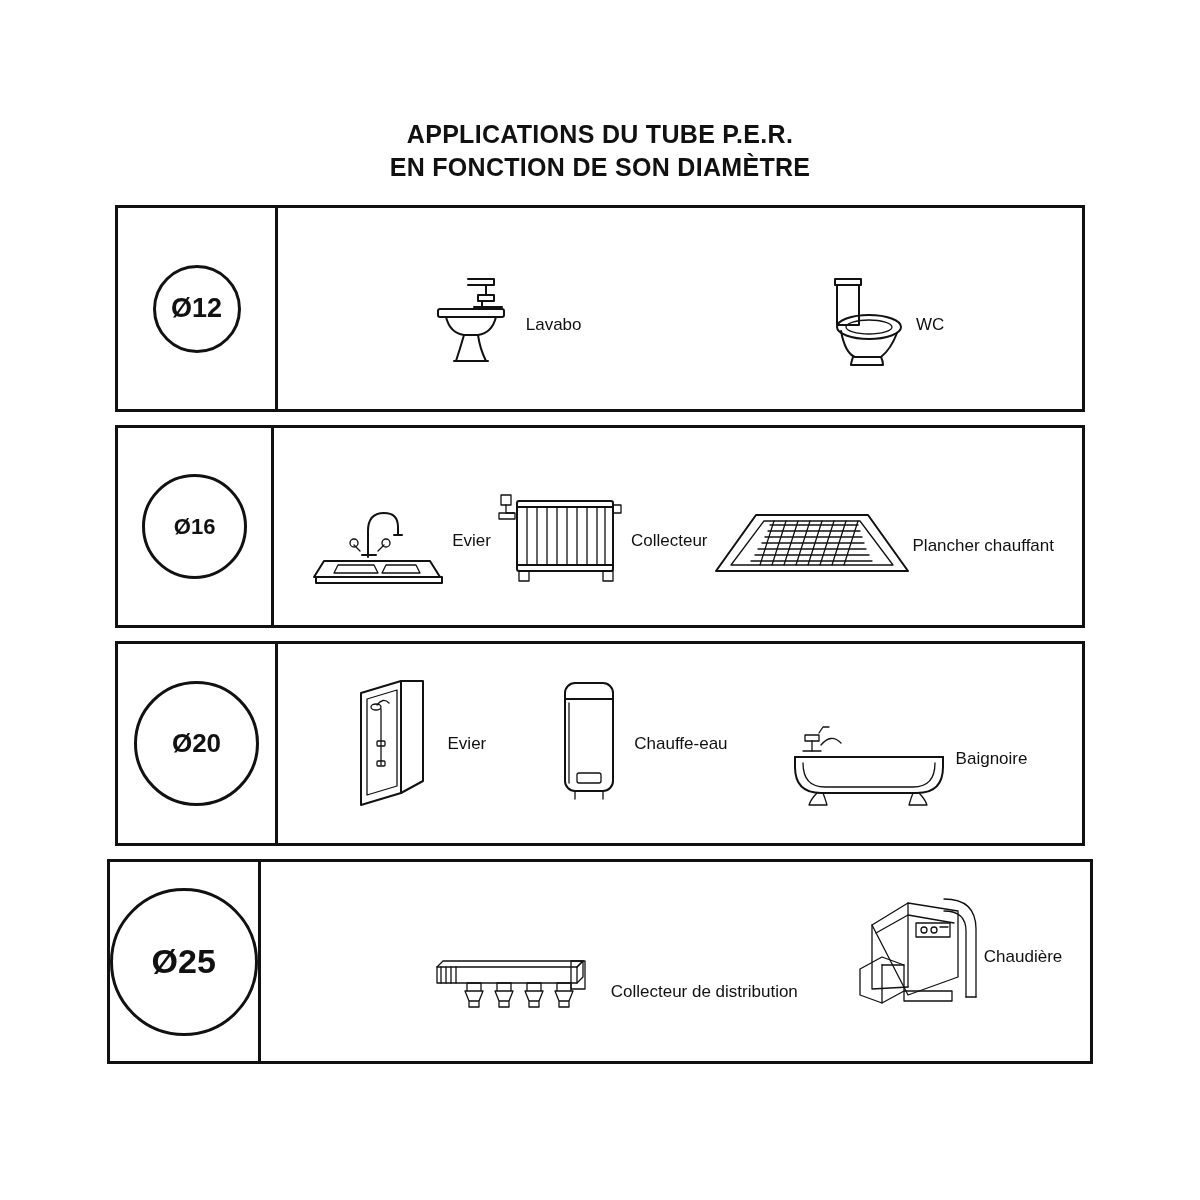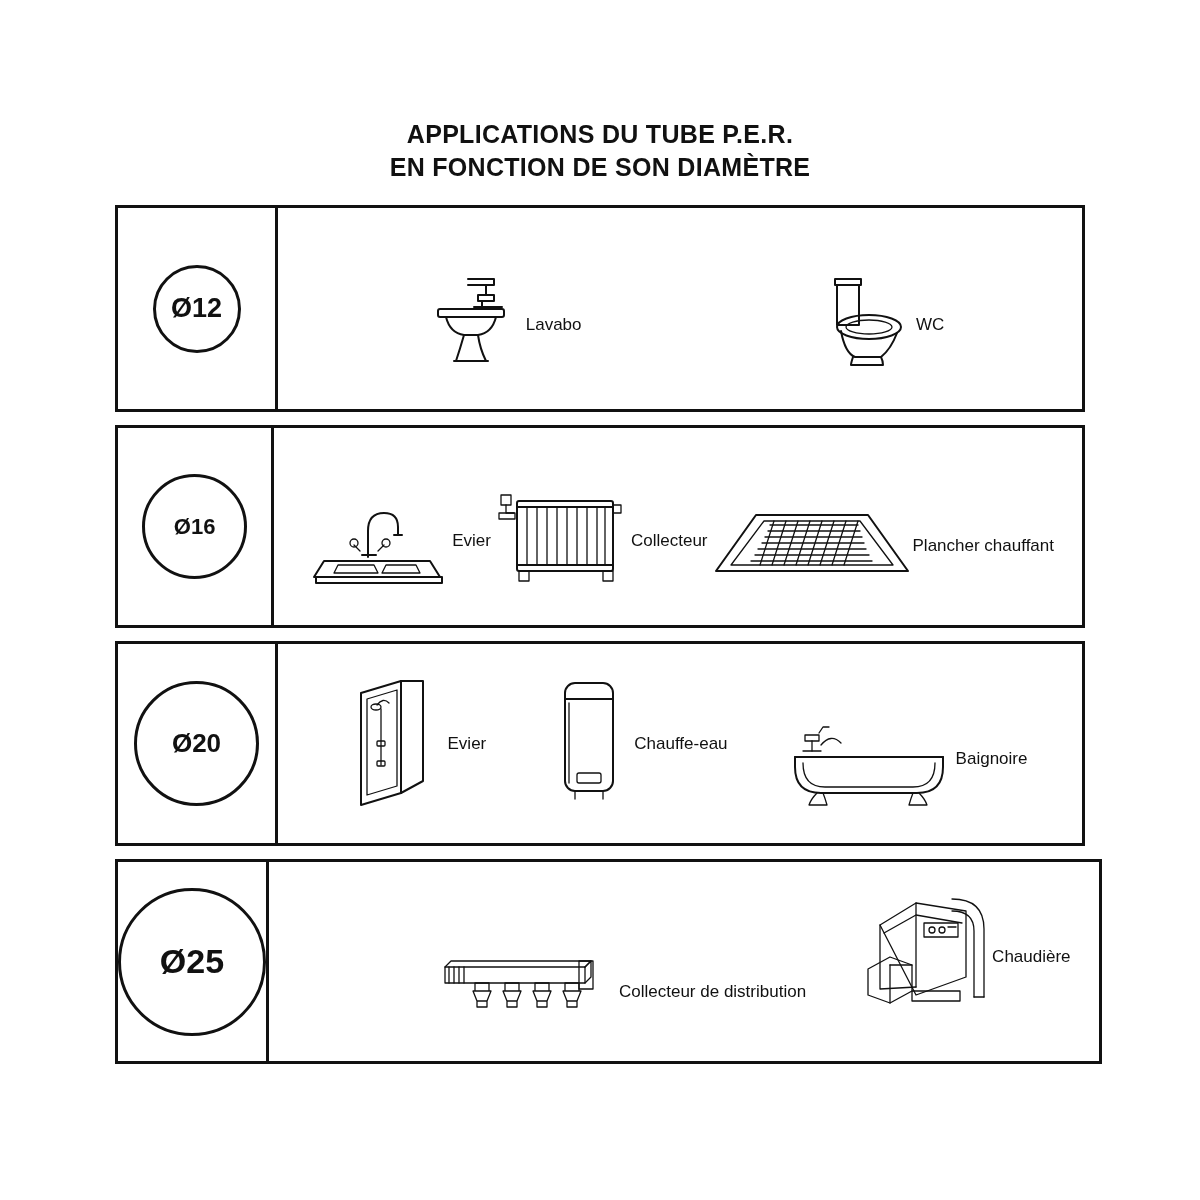--- a/index.html
+++ b/index.html
@@ -77,21 +77,21 @@
     box-sizing: border-box;
   }
   .row-12 .badge { width: 88px; height: 88px; font-size: 27px; }
   .row-16 .badge { width: 105px; height: 105px; font-size: 22px; }
   .row-20 .badge { width: 125px; height: 125px; font-size: 26px; }
   .row-25 .badge { width: 148px; height: 148px; font-size: 34px; }
 
   .row-12 { height: 207px; }
   .row-16 { height: 203px; }
   .row-20 { height: 205px; }
-  .row-25 { height: 205px; }
+  .row-25 { height: 205px; justify-content: center; }
 
   .items {
     display: flex;
     height: 100%;
     align-items: flex-end;
     justify-content: space-around;
     padding: 0 28px 34px 28px;
     box-sizing: border-box;
   }
   .row-25 .items { justify-content: center; gap: 36px; padding-left: 150px; }

